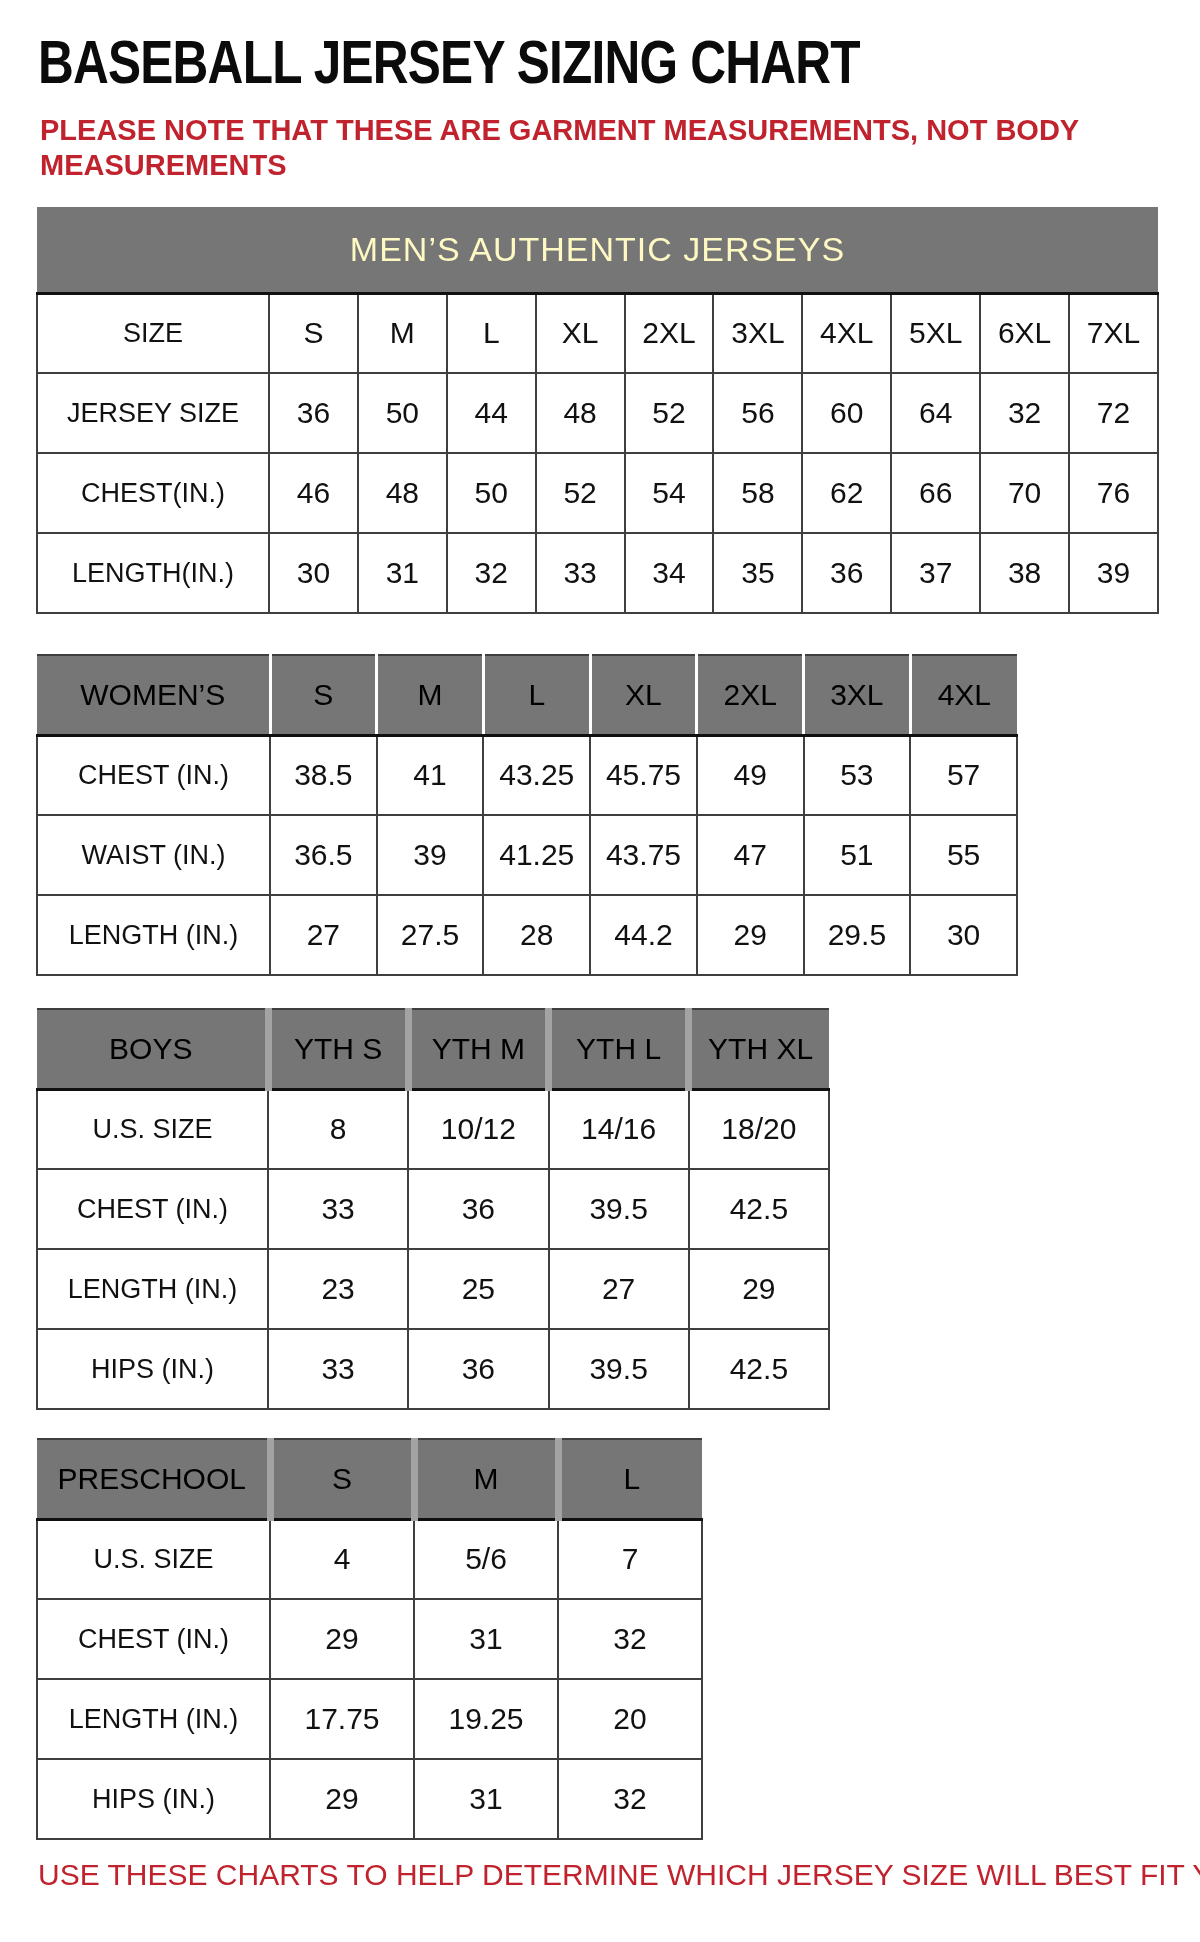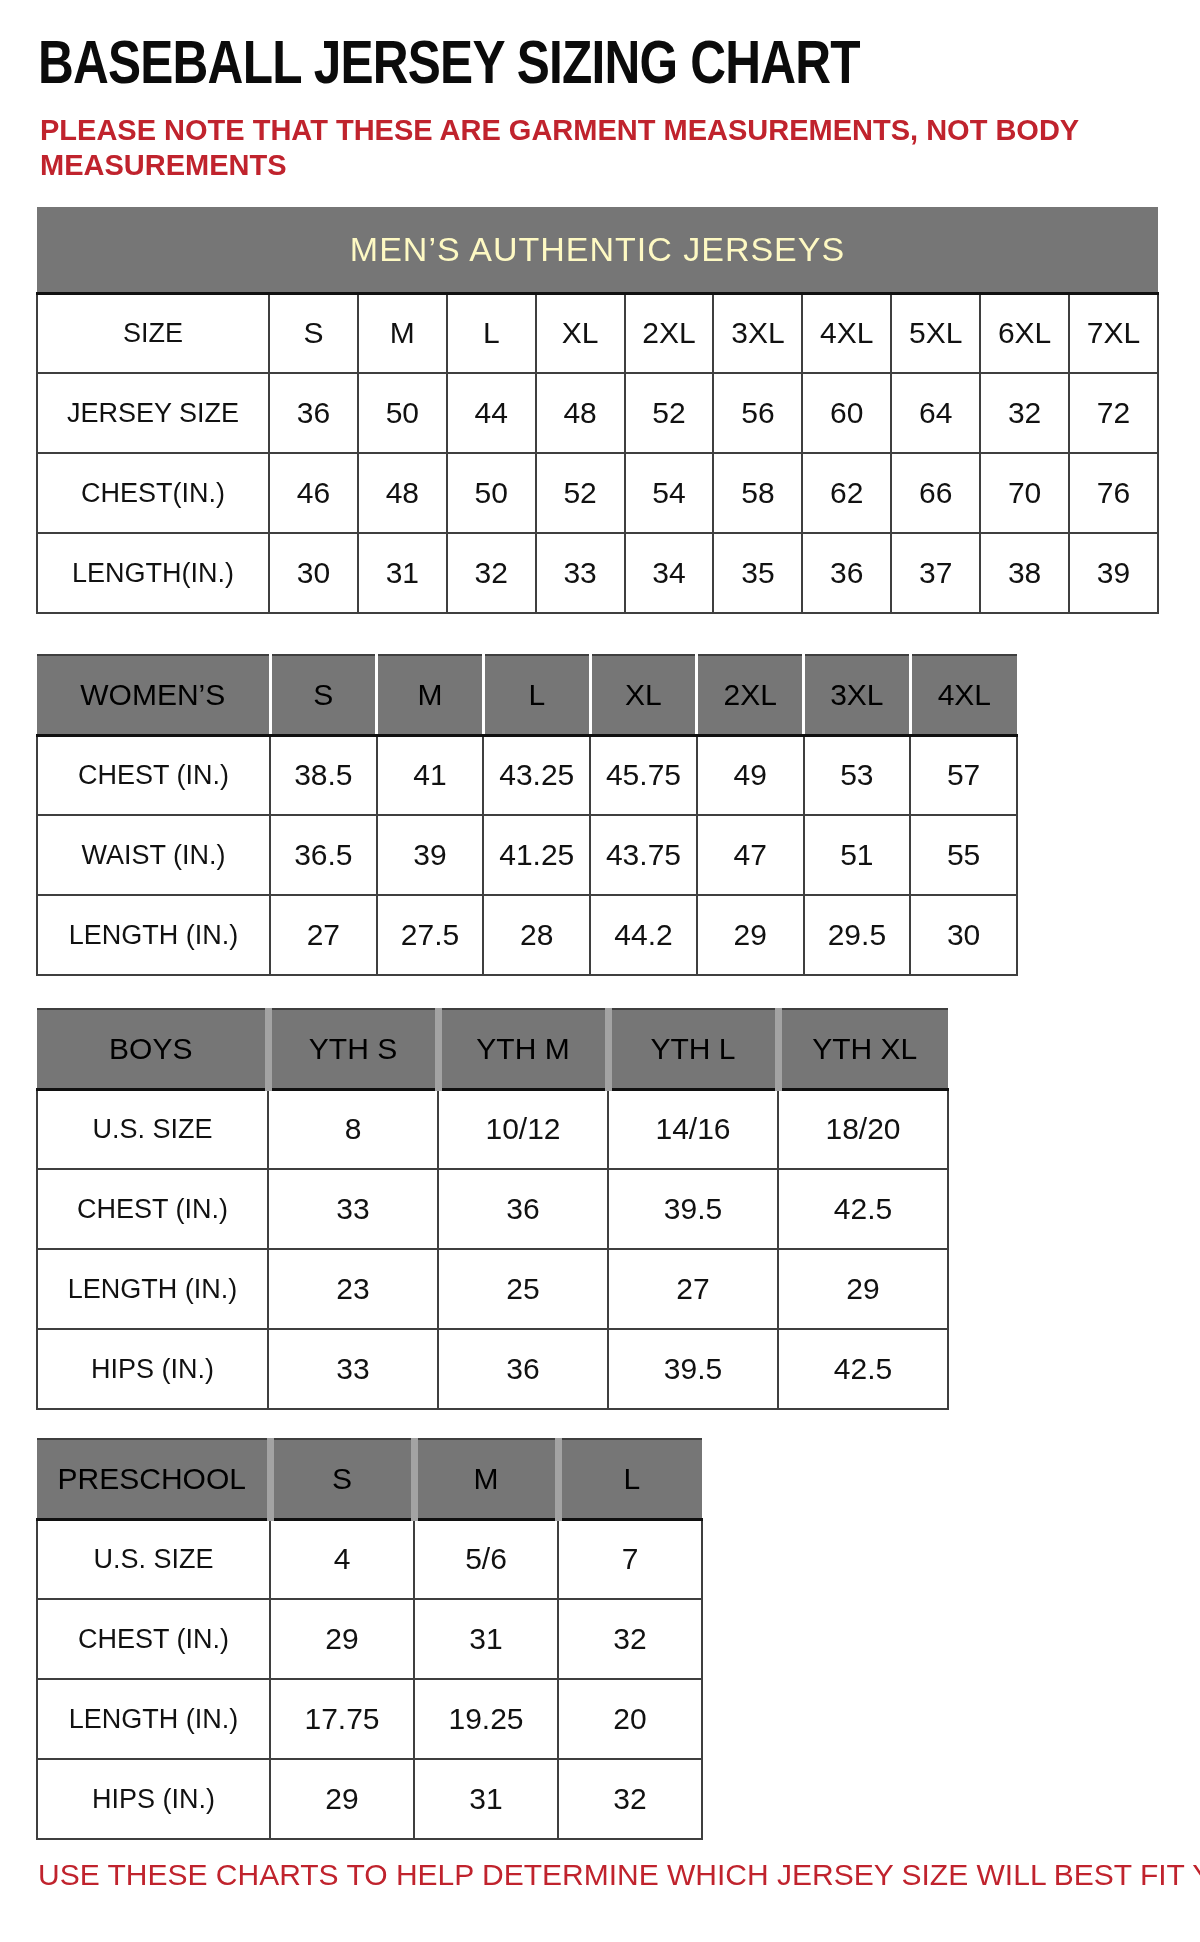--- a/index.html
+++ b/index.html
@@ -36,21 +36,21 @@
   }
   table{
     table-layout:fixed;
     border-collapse:collapse;
     margin:40px 0 0 36px;
     background:#fff;
   }
   table.first{margin-top:24px;}
   .t-mens{width:1123px;}   .t-mens  col.lbl{width:232px;}
   .t-womens{width:982px;}  .t-womens col.lbl{width:233px;}
-  .t-boys{width:913px; margin-top:32px;}    .t-boys  col.lbl{width:231px;}
+  .t-boys{width:794px; margin-top:32px;}    .t-boys  col.lbl{width:231px;}
   .t-pre{width:667px; margin-top:28px;}     .t-pre   col.lbl{width:233px;}
   td,th{
     height:80px;
     text-align:center;
     vertical-align:middle;
     padding:0 4px;
     box-sizing:border-box;
   }
   td{
     border:2px solid var(--border);

